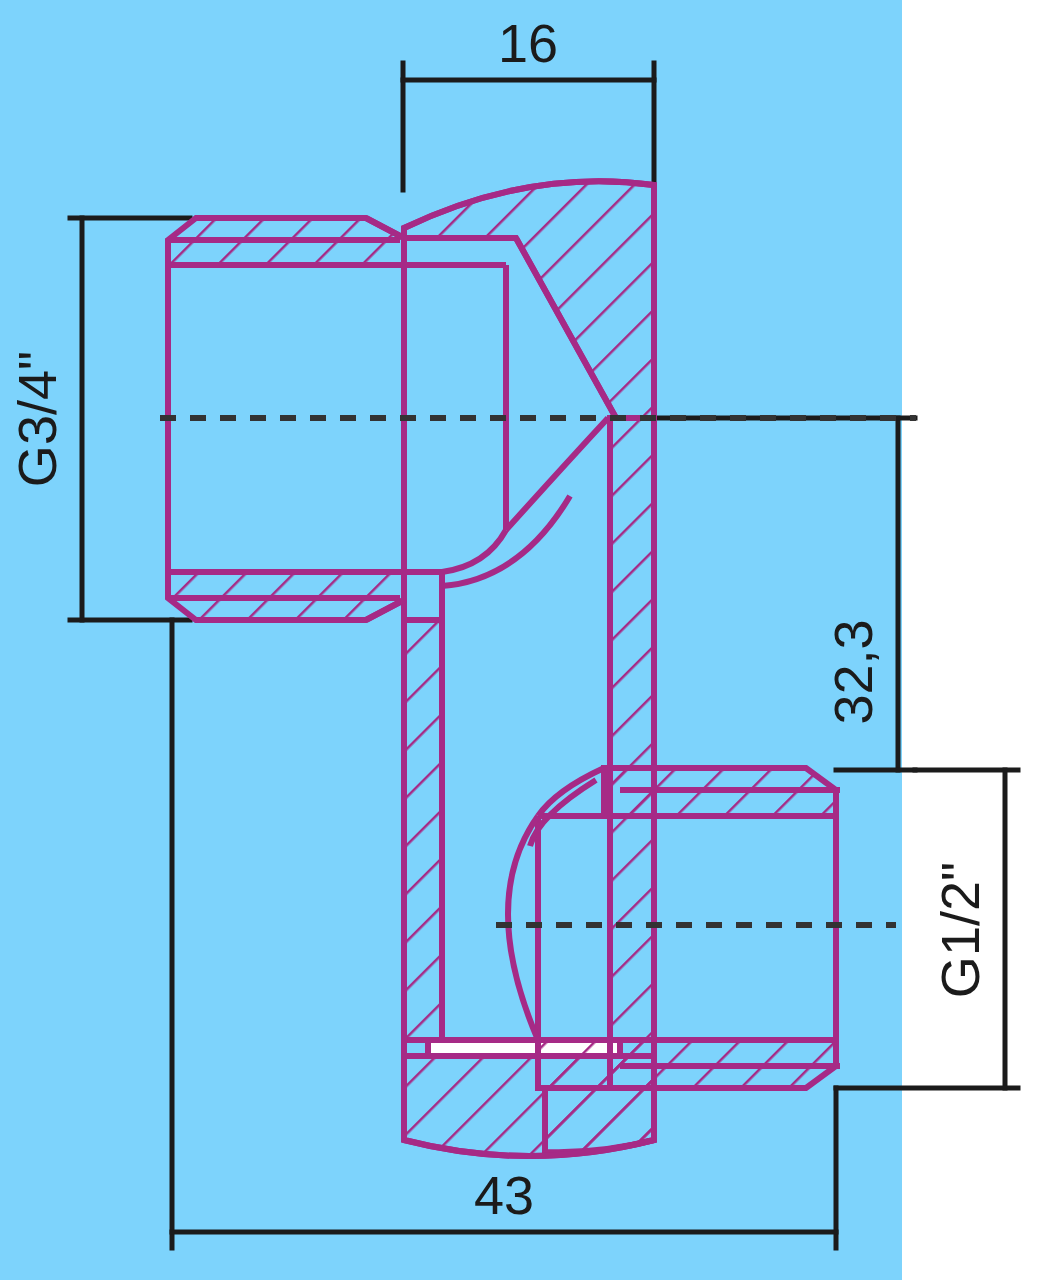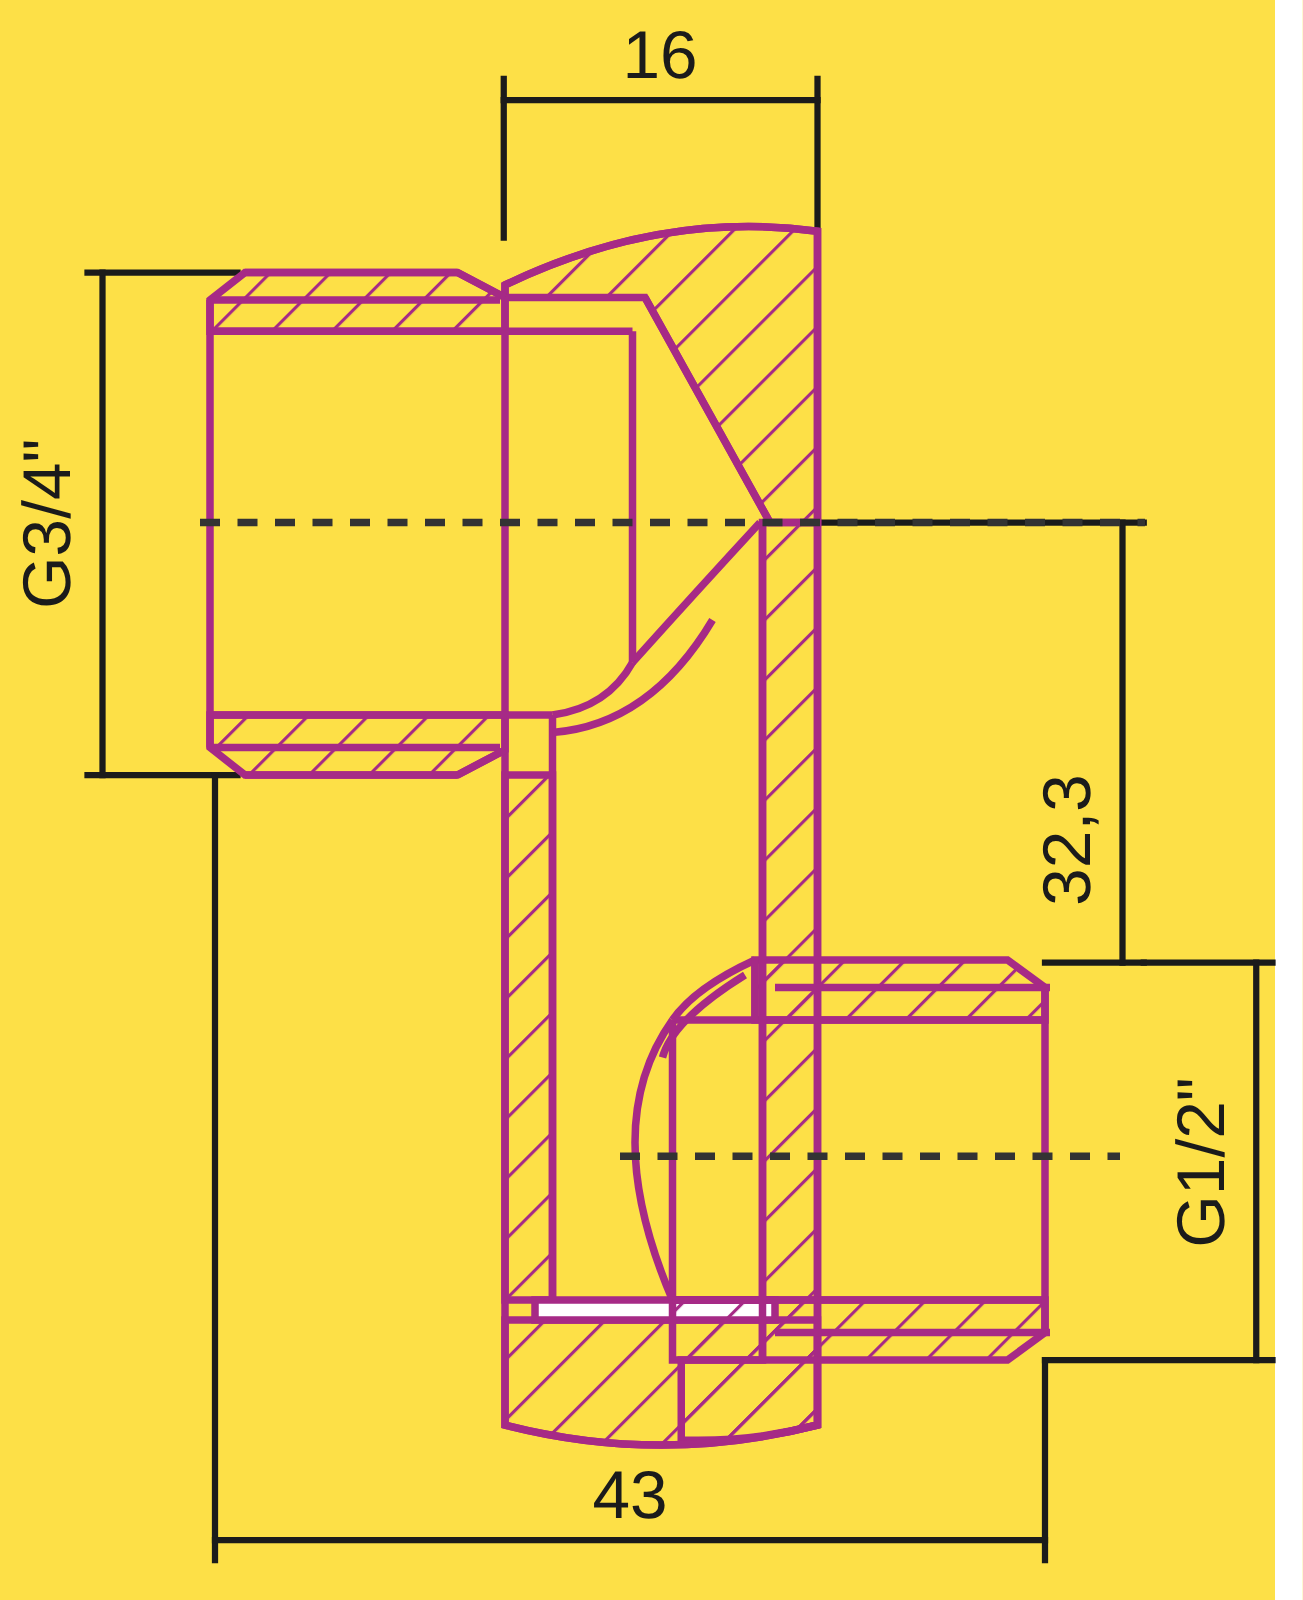--- a/index.html
+++ b/index.html
@@ -8,23 +8,23 @@
     background: #ffffff;
   }
   body {
     width: 1042px;
     height: 1280px;
     font-family: "Liberation Sans", sans-serif;
     overflow: hidden;
   }
   #drawing-root {
     position: relative;
-    width: 1020px;
+    width: 902px;
     height: 1280px;
-    background: #fde047;
+    background: #7dd3fc;
     text-decoration: underline;
   }
   svg.cad {
     display: block;
     width: 1042px;
     height: 1280px;
   }
   .dim-text {
     font-family: "Liberation Sans", sans-serif;
     font-weight: 300;

